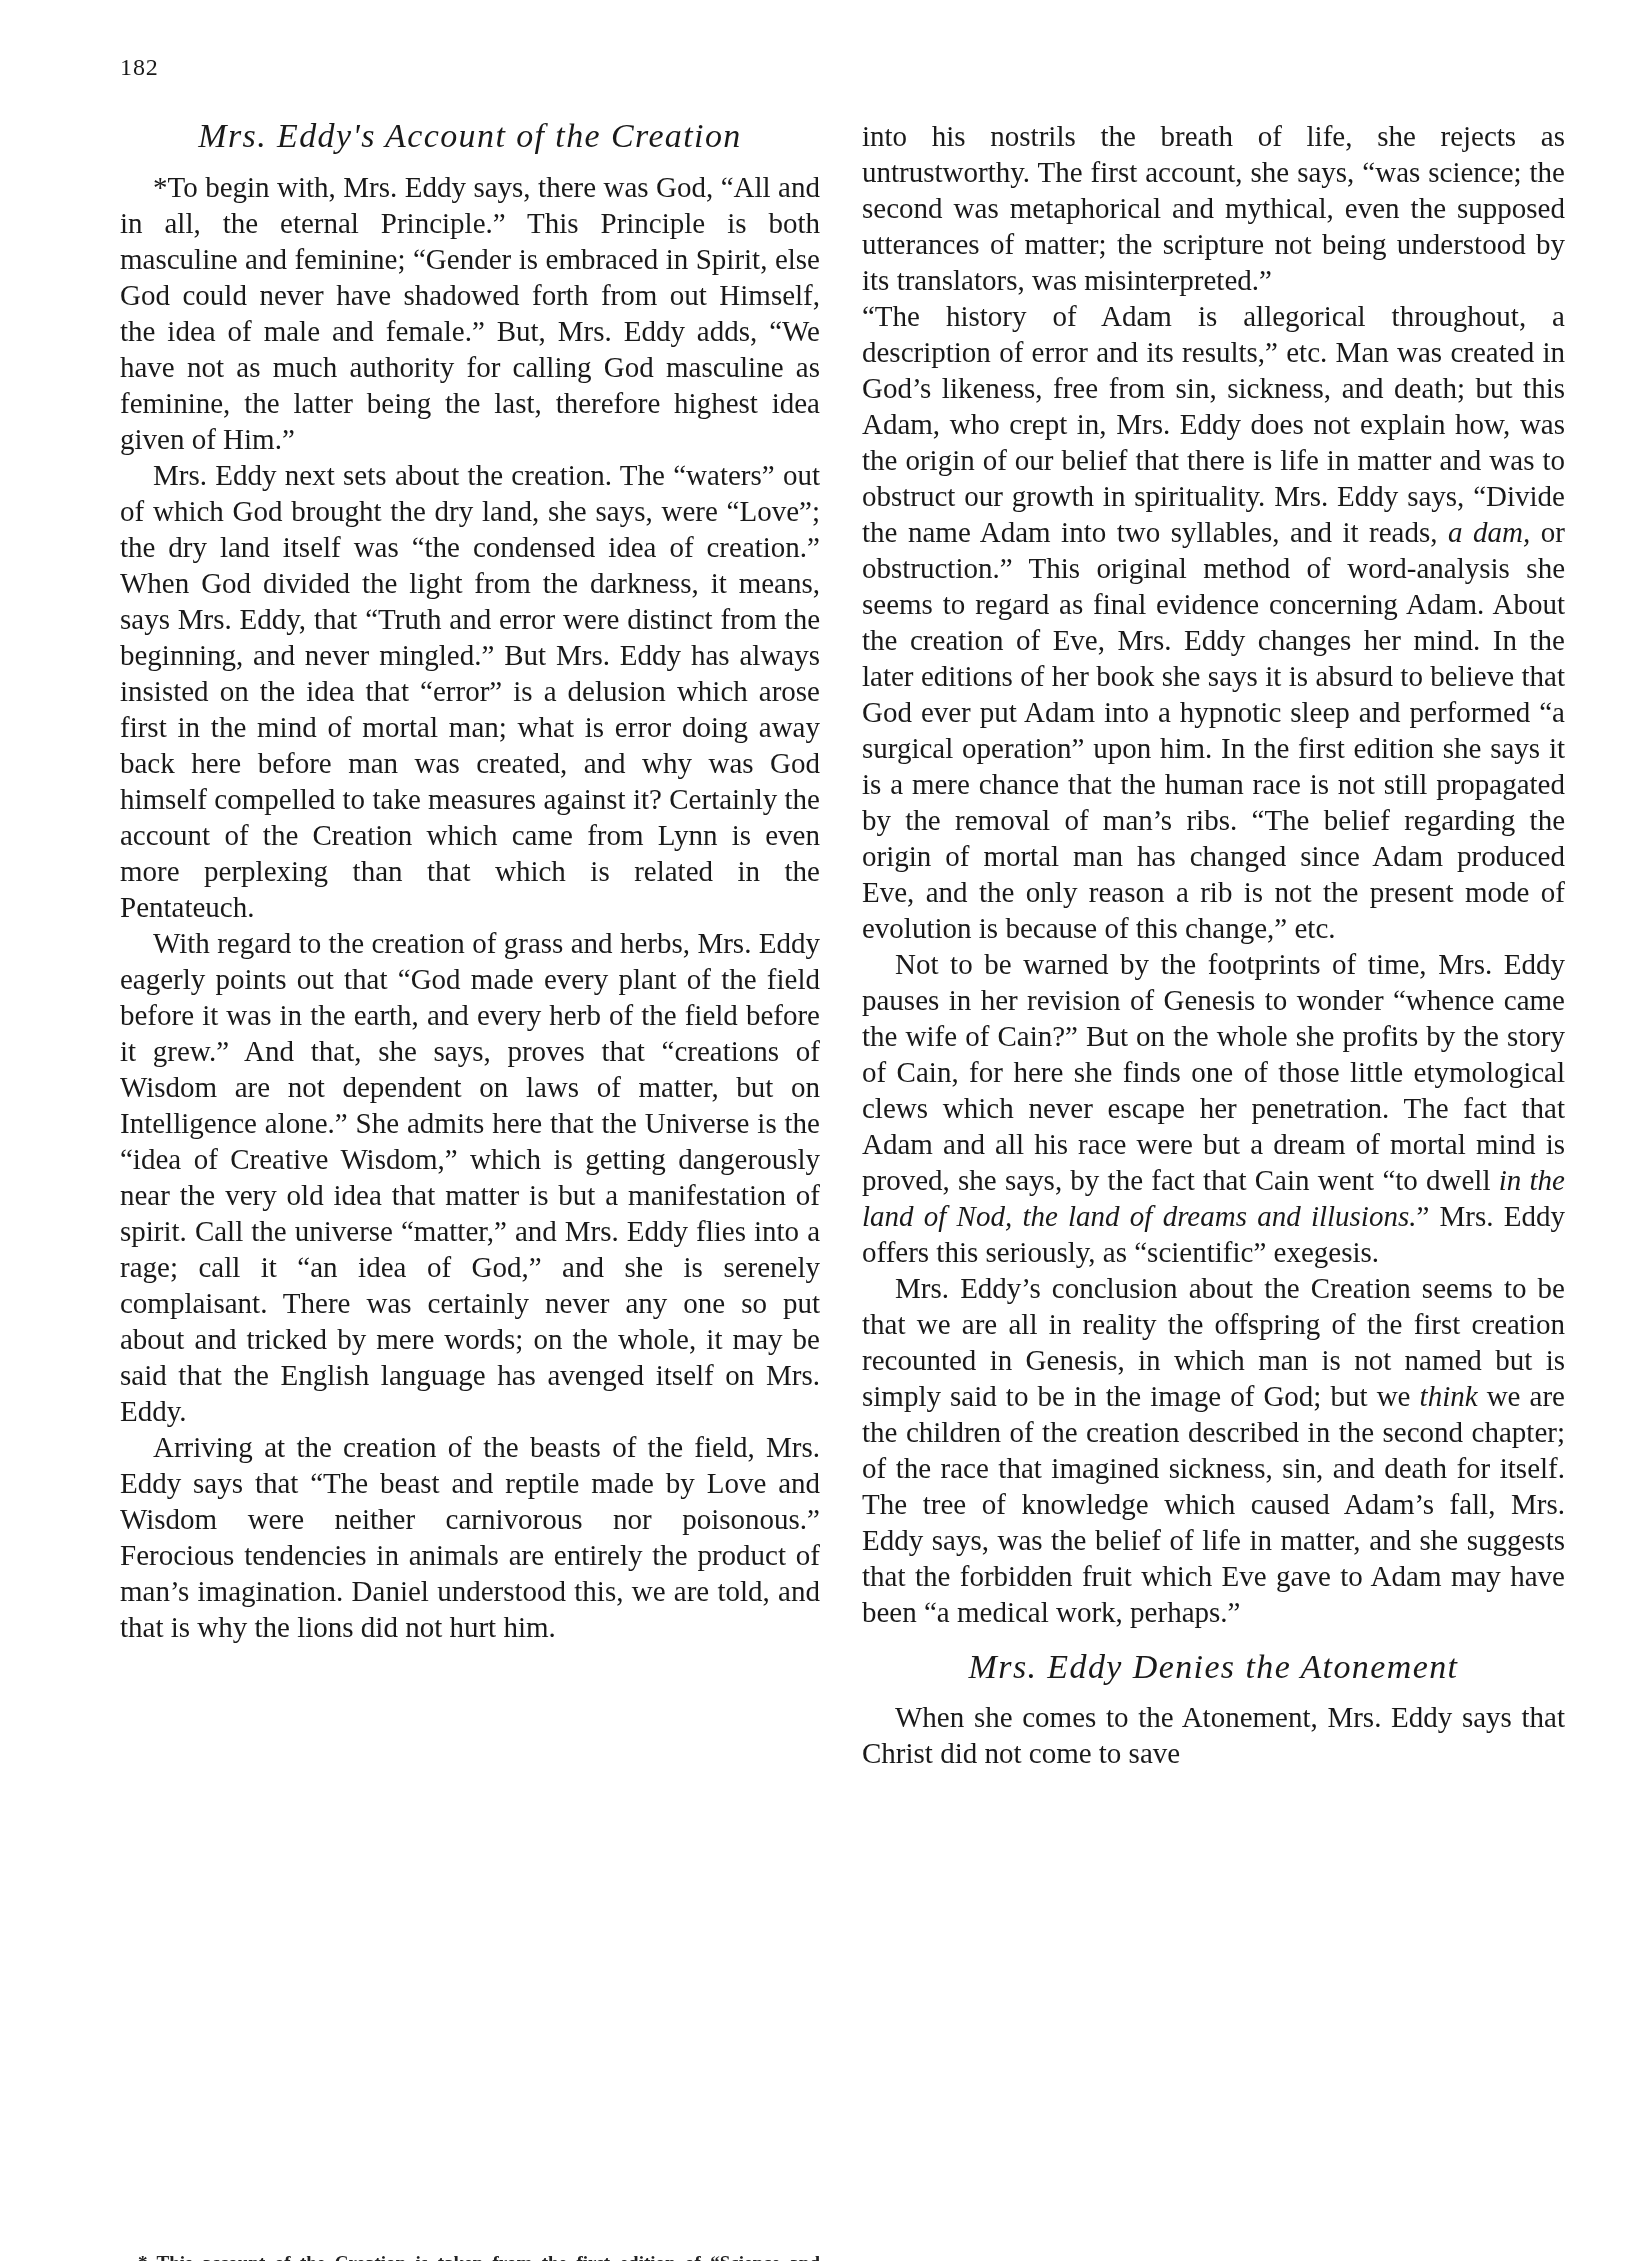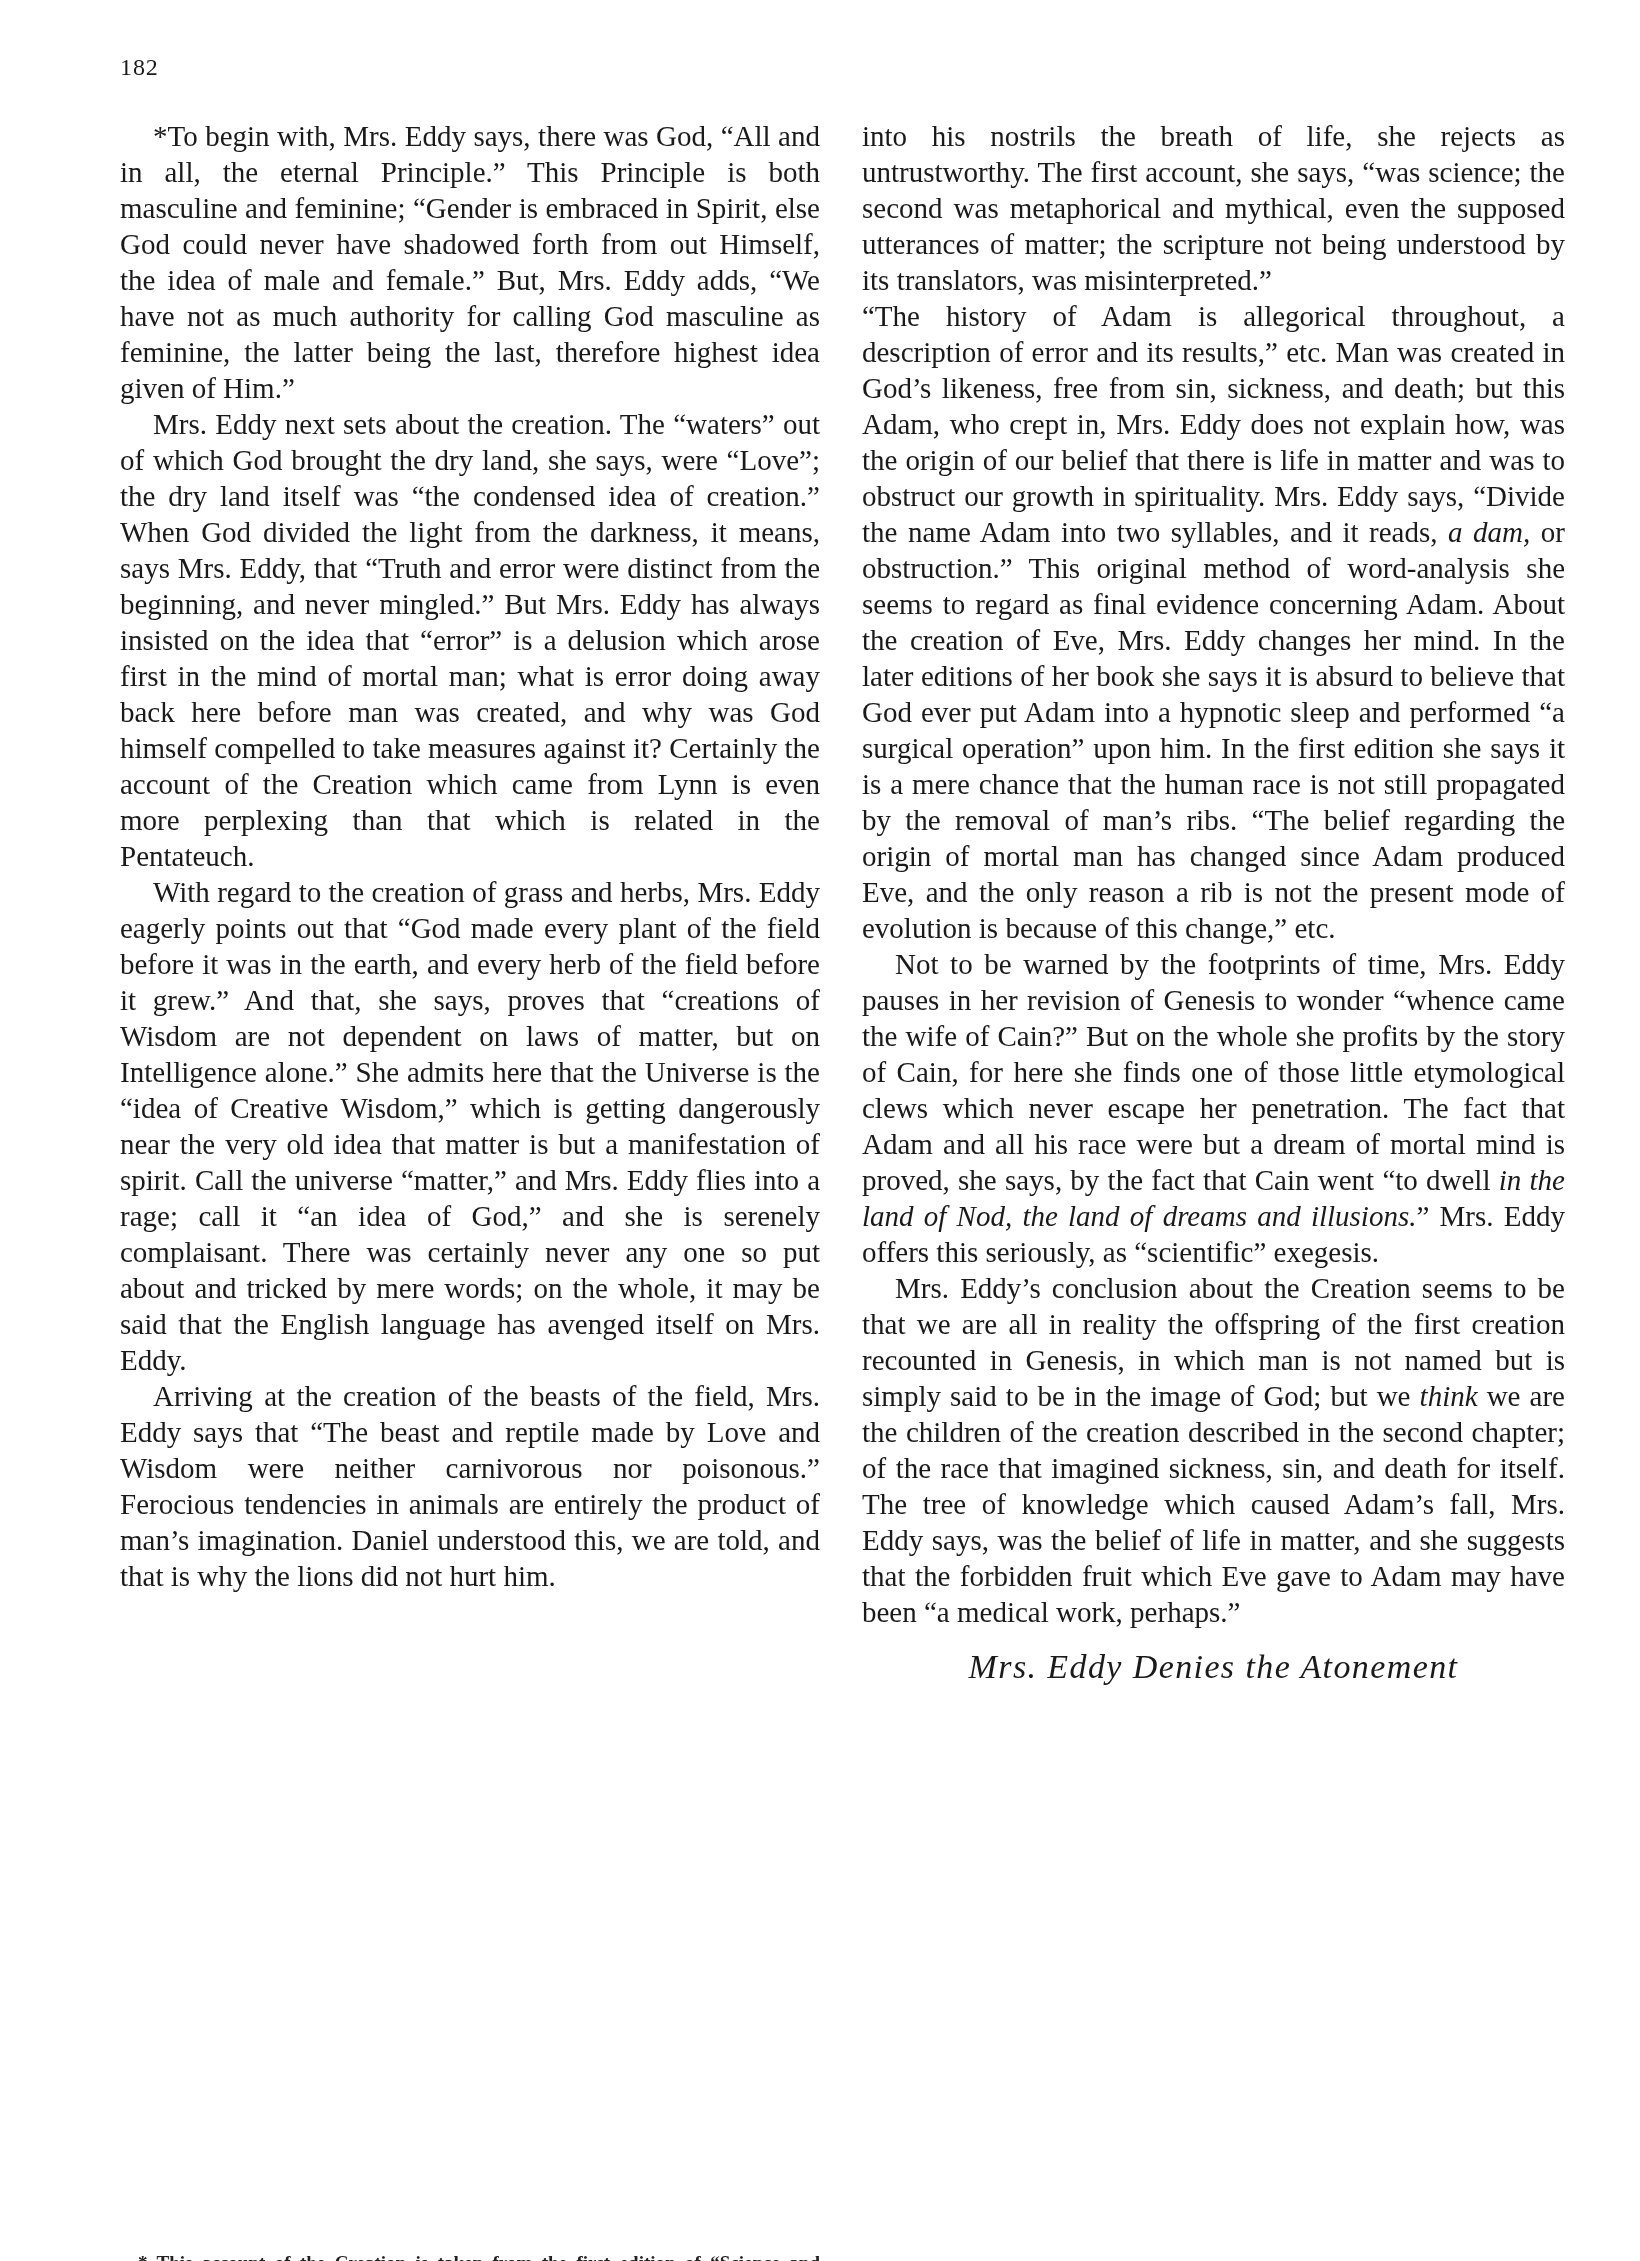--- a/index.html
+++ b/index.html
@@ -47,30 +47,32 @@
   .footnote p { margin: 0; text-indent: 18px; }
 </style>
 </head>
 <body>
 
 <div class="running-head">
   <span class="page-number">182</span>
 </div>
 
 <div class="column col-left">
+  <h2>Mrs. Eddy's Account of the Creation</h2>
   <p>*To begin with, Mrs. Eddy says, there was God, “All and in all, the eternal Principle.” This Principle is both masculine and feminine; “Gender is embraced in Spirit, else God could never have shadowed forth from out Himself, the idea of male and female.” But, Mrs. Eddy adds, “We have not as much authority for call­ing God masculine as feminine, the latter being the last, therefore highest idea given of Him.”</p>
   <p>Mrs. Eddy next sets about the creation. The “waters” out of which God brought the dry land, she says, were “Love”; the dry land it­self was “the condensed idea of creation.” When God divided the light from the darkness, it means, says Mrs. Eddy, that “Truth and error were distinct from the beginning, and never mingled.” But Mrs. Eddy has always insisted on the idea that “error” is a delusion which arose first in the mind of mortal man; what is error doing away back here before man was created, and why was God himself com­pelled to take measures against it? Certainly the account of the Creation which came from Lynn is even more perplexing than that which is related in the Pentateuch.</p>
   <p>With regard to the creation of grass and herbs, Mrs. Eddy eagerly points out that “God made every plant of the field before it was in the earth, and every herb of the field before it grew.” And that, she says, proves that “cre­ations of Wisdom are not dependent on laws of matter, but on Intelligence alone.” She ad­mits here that the Universe is the “idea of Crea­tive Wisdom,” which is getting dangerously near the very old idea that matter is but a man­ifestation of spirit. Call the universe “mat­ter,” and Mrs. Eddy flies into a rage; call it “an idea of God,” and she is serenely complaisant. There was certainly never any one so put about and tricked by mere words; on the whole, it may be said that the English language has avenged itself on Mrs. Eddy.</p>
   <p>Arriving at the creation of the beasts of the field, Mrs. Eddy says that “The beast and rep­tile made by Love and Wisdom were neither carnivorous nor poisonous.” Ferocious ten­dencies in animals are entirely the product of man’s imagination. Daniel understood this, we are told, and that is why the lions did not hurt him.</p>
 </div>
 
 <div class="column col-right">
   <p class="noindent">into his nostrils the breath of life, she rejects as untrustworthy. The first account, she says, “was science; the second was metaphorical and mythical, even the supposed utterances of matter; the scripture not being understood by its translators, was misinterpreted.”</p>
   <p class="noindent"><span>“The history of Adam is allegorical throughout, a description of error and its results,” etc. Man was created in God’s likeness, free from sin, sickness, and death; but this Adam, who crept in, Mrs. Eddy does not explain how, was the origin of our belief that there is life in matter and was to obstruct our growth in spirituality. Mrs. Eddy says, “Divide the name Adam into two syllables, and it reads, </span><em>a dam,</em><span> or obstruc­tion.” This original method of word-analysis she seems to regard as final evidence concerning Adam. About the creation of Eve, Mrs. Eddy changes her mind. In the later editions of her book she says it is absurd to believe that God ever put Adam into a hypnotic sleep and per­formed “a surgical operation” upon him. In the first edition she says it is a mere chance that the human race is not still propagated by the removal of man’s ribs. “The belief regarding the origin of mortal man has changed since Adam produced Eve, and the only reason a rib is not the present mode of evolution is because of this change,” etc.</span></p>
   <p><span>Not to be warned by the footprints of time, Mrs. Eddy pauses in her revision of Genesis to wonder “whence came the wife of Cain?” But on the whole she profits by the story of Cain, for here she finds one of those little etymological clews which never escape her penetration. The fact that Adam and all his race were but a dream of mortal mind is proved, she says, by the fact that Cain went “to dwell </span><em>in the land of Nod, the land of dreams and illusions.</em><span>” Mrs. Eddy offers this seriously, as “scientific” exegesis.</span></p>
   <p><span>Mrs. Eddy’s conclusion about the Creation seems to be that we are all in reality the off­spring of the first creation recounted in Genesis, in which man is not named but is simply said to be in the image of God; but we </span><em>think</em><span> we are the children of the creation described in the second chapter; of the race that imagined sickness, sin, and death for itself. The tree of knowledge which caused Adam’s fall, Mrs. Eddy says, was the belief of life in matter, and she suggests that the forbidden fruit which Eve gave to Adam may have been “a medical work, perhaps.”</span></p>
   <h2>Mrs. Eddy Denies the Atonement</h2>
+  <p>When she comes to the Atonement, Mrs. Eddy says that Christ did not come to save</p>
 </div>
 
 <div class="footnote">
   <p>* This account of the Creation is taken from the first edition of “Science and Health.” It remains practically the same in later editions under the chapter called “Genesis.”</p>
 </div>
 
 
 </body></html>

